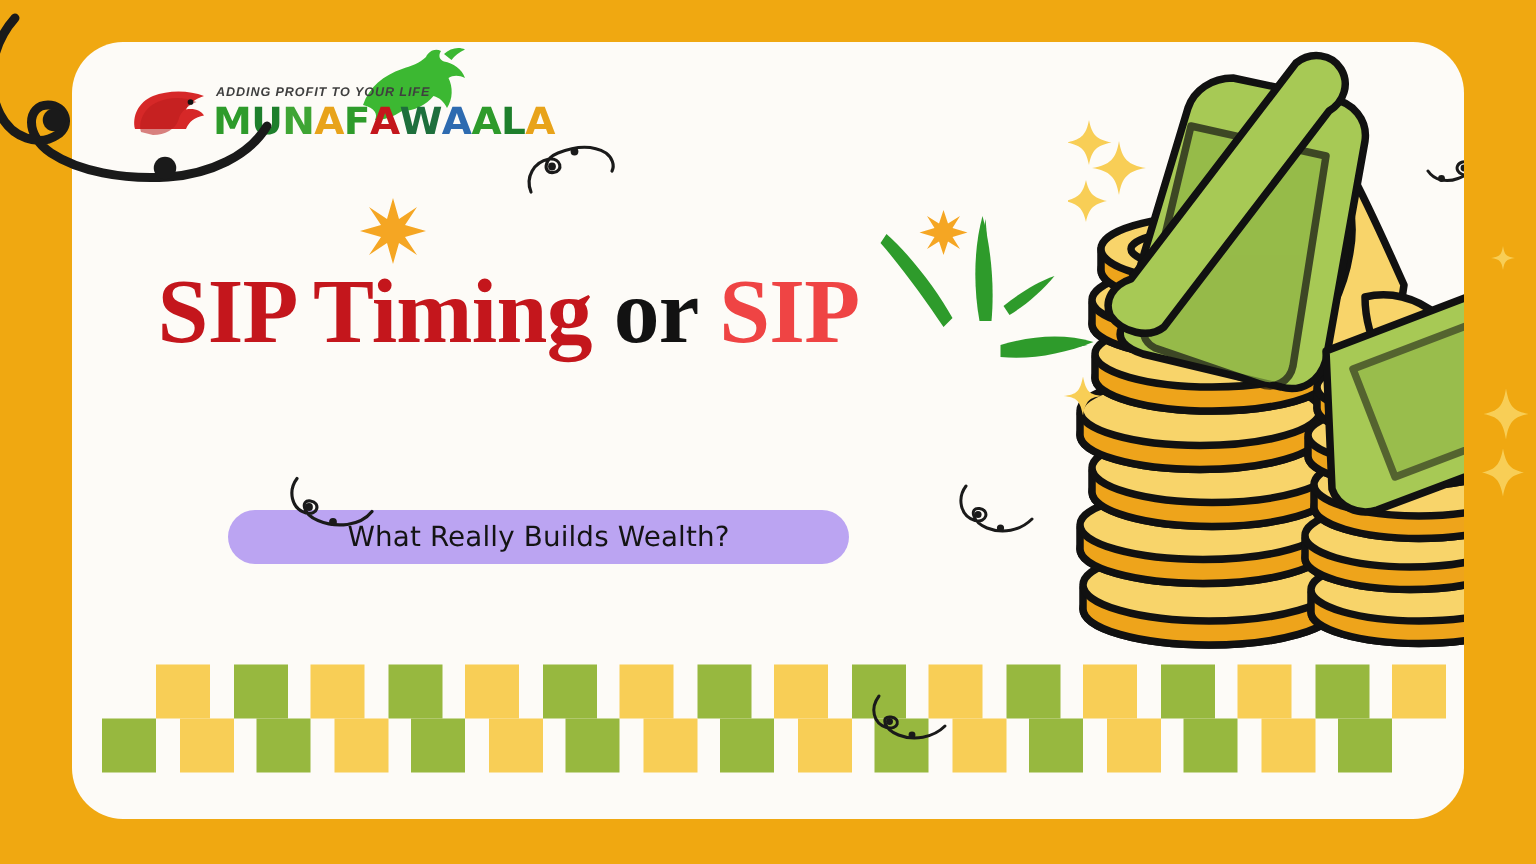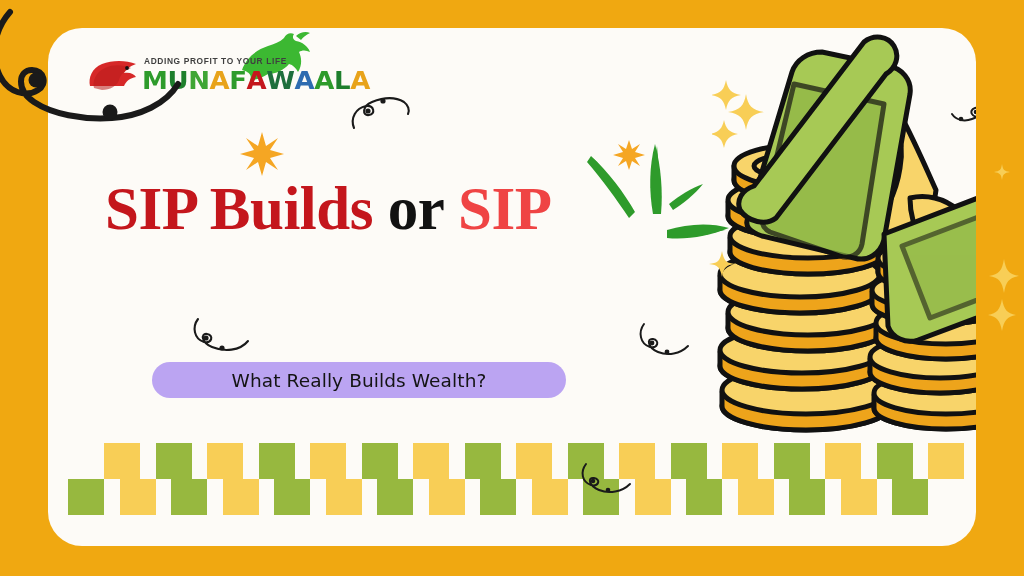--- a/index.html
+++ b/index.html
@@ -37,20 +37,21 @@
   }
   #logo-bull {
     position: absolute; left: 150px; top: -12px;
     width: 78px; height: 58px;
   }
   #logo-tagline {
     position: absolute; left: 58px; top: 16px;
     font-size: 8.4px; font-weight: bold; letter-spacing: .62px;
     color: #3f3f3f; white-space: nowrap;
     font-family: "Liberation Sans", sans-serif;
+    font-style: italic;
   }
   #logo-word {
     position: absolute; left: 56px; top: 26px;
     font-size: 25px; font-weight: 900; letter-spacing: -0.4px;
     font-family: "DejaVu Sans", sans-serif;
     white-space: nowrap;
     transform: scaleX(1.04);
     transform-origin: left center;
   }
   #logo-word span { display: inline-block; }
@@ -68,21 +69,21 @@
   }
   #headline .l1 { display: block; }
   #headline .l2 { display: block; text-align: center; padding-left: 28px; }
   .c-red   { color: #C4161C; }
   .c-black { color: #121212; }
   .c-green { color: #ef4444; }
 
   
   #subtitle-pill {
     position: absolute;
-    left: 104px; top: 334px;
+    left: 104px; top: 312px;
     width: 414px; height: 36px;
     background: #BBA4F2;
     border-radius: 18px;
     display: flex; align-items: center; justify-content: center;
   }
   #subtitle-text {
     font-family: "DejaVu Sans", sans-serif;
     font-size: 18.5px;
     color: #141414;
     letter-spacing: .1px;
@@ -145,21 +146,21 @@
         <path d="M60 8 C64 4 70 3 74 5 C70 7 67 9 65 12 Z" fill="#3CB832"></path>
       </svg>
 
       <div id="logo-tagline">ADDING PROFIT TO YOUR LIFE</div>
 
       <div id="logo-word"><span style="color: rgb(46, 155, 43);">M</span><span style="color: rgb(30, 127, 44);">U</span><span style="color: rgb(63, 165, 52);">N</span><span style="color: rgb(232, 163, 26);">A</span><span style="color: rgb(46, 155, 43);">F</span><span style="color: rgb(196, 22, 28);">A</span><span style="color: rgb(30, 111, 60);">W</span><span style="color: rgb(46, 107, 176);">A</span><span style="color: rgb(46, 155, 43);">A</span><span style="color: rgb(30, 127, 44);">L</span><span style="color: rgb(232, 163, 26);">A</span></div>
     </div>
 
     <div id="headline">
       <span class="l1">
-        <span class="c-red">SIP Builds</span>
+        <span class="c-red">SIP Timing</span>
         <span class="c-black">or</span>
         <span class="c-green">SIP</span>
       </span>
     </div>
 
     <div id="subtitle-pill">
       <span id="subtitle-text">What Really Builds Wealth?</span>
     </div>
 
     <div id="checker">

